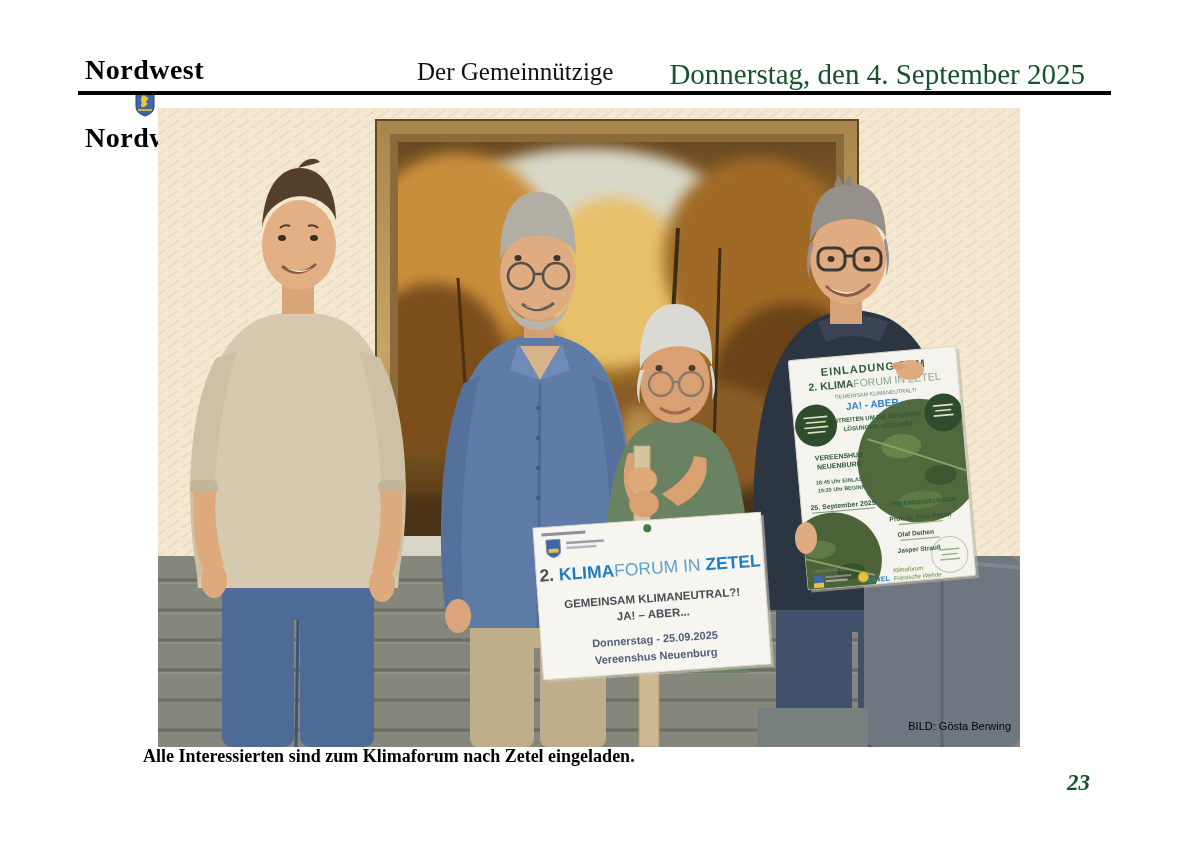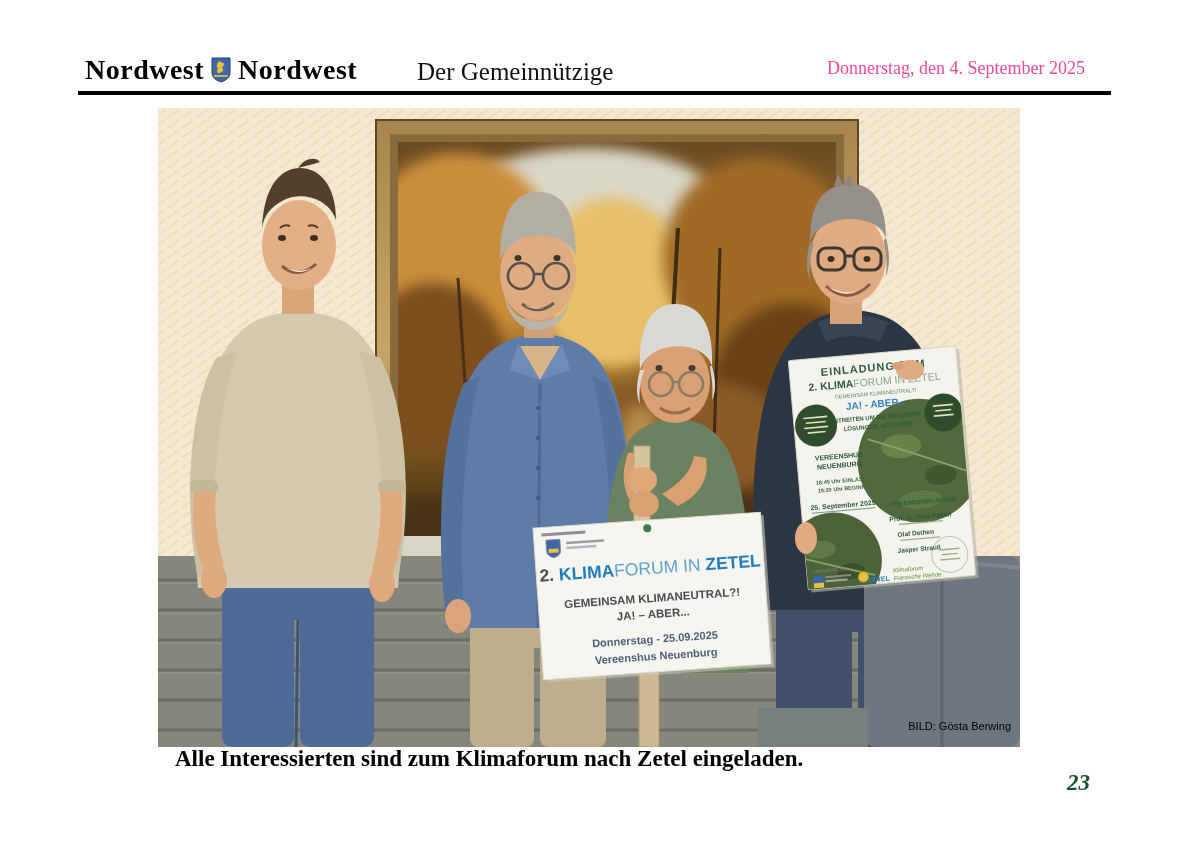--- a/index.html
+++ b/index.html
@@ -1,30 +1,30 @@
 <!DOCTYPE html>
 <html><head>
 <meta charset="utf-8">
 <style>
   html,body{margin:0;padding:0;background:#ffffff;}
   .page{
     position:relative;width:1189px;height:841px;background:#ffffff;
     font-family:"Liberation Serif",serif;overflow:hidden;
   }
   
-  .masthead{position:absolute;left:85px;top:54px;display:flex;align-items:center;gap:5px;}
+  .masthead{position:absolute;left:85px;top:54px;display:flex;align-items:center;gap:5px;flex-direction:column;}
   .masthead .np{font-weight:bold;font-size:28px;color:#000;letter-spacing:.5px;}
   .crest{display:inline-block;width:20px;height:26px;margin:0 2px;}
   .section-title{position:absolute;left:417px;top:58px;font-size:25px;color:#111;text-align:center;}
-  .header-date{position:absolute;right:104px;top:58px;font-size:18px;color:#ec4899;}
+  .header-date{position:absolute;right:104px;top:58px;font-size:29px;color:#14532d;}
   .header-rule{position:absolute;left:78px;top:91px;width:1033px;height:4px;background:#000;}
   
   .photo-wrap{position:absolute;left:158px;top:108px;width:862px;height:639px;}
   
-  .caption{position:absolute;left:175px;top:746px;font-weight:bold;font-size:23px;color:#000;}
+  .caption{position:absolute;left:143px;top:746px;font-weight:bold;font-size:18px;color:#000;}
   .credit{position:absolute;right:178px;top:720px;font-family:Liberation Sans, sans-serif;
           font-size:11px;color:#000;}
   .page-number{position:absolute;right:99px;top:770px;font-style:italic;font-weight:bold;
           font-size:23px;color:#14532d;}
   svg text{font-family:"Liberation Sans",sans-serif;}
 </style>
 </head>
 <body>
 
 <div class="page">

